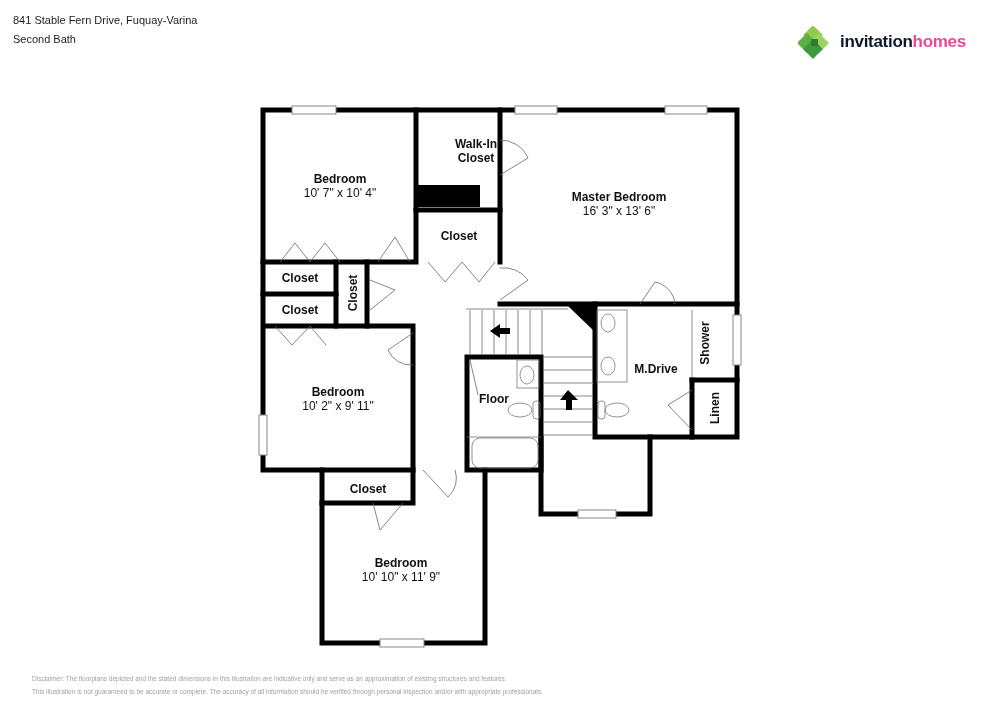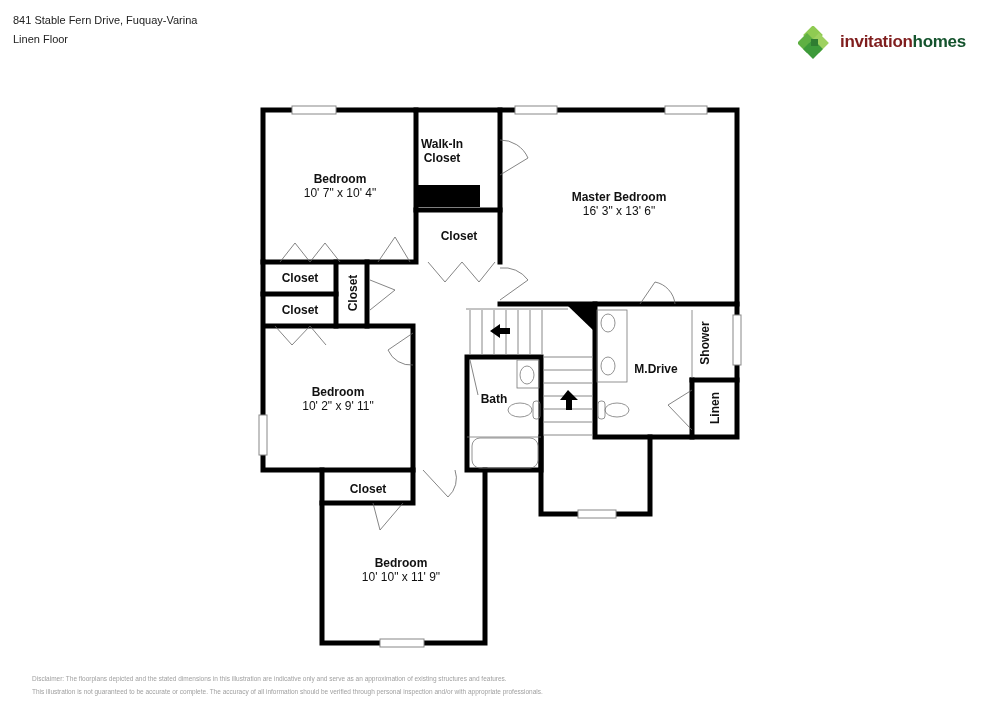--- a/index.html
+++ b/index.html
@@ -1,32 +1,32 @@
 <!DOCTYPE html>
 <html><head>
 <meta charset="utf-8">
 <style>
   html, body { margin:0; padding:0; background:#fff; }
   body { width:1000px; height:707px; position:relative; overflow:hidden; font-family:"Liberation Sans", sans-serif; }
   .hdr { position:absolute; left:13px; font-size:11px; color:#222; }
   .logo { position:absolute; left:798px; top:24px; width:200px; height:40px; }
   .logo-text { position:absolute; left:42px; top:8px; font-size:17px; font-weight:bold; letter-spacing:-0.3px; }
-  .logo-text .a { color:#7f1d1d; }
-  .logo-text .b { color:#14532d; }
+  .logo-text .a { color:#0f172a; }
+  .logo-text .b { color:#ec4899; }
   .disc { position:absolute; left:32px; font-size:6.5px; color:#a0a0a0; white-space:nowrap; }
   svg.plan { position:absolute; left:0; top:0; }
   .lbl { position:absolute; text-align:center; color:#111; font-size:12px; line-height:14px; transform:translate(-50%,-50%); white-space:nowrap; }
   .lbl b { font-weight:bold; }
   .rot { transform:translate(-50%,-50%) rotate(-90deg); }
 </style>
 </head>
 <body>
 
 <div class="hdr" style="top:14px">841 Stable Fern Drive, Fuquay-Varina</div>
-<div class="hdr" style="top:33px">Linen Floor</div>
+<div class="hdr" style="top:33px">Second Bath</div>
 
 <div class="logo">
   <svg width="36" height="36" viewBox="0 0 36 36" style="position:absolute;left:0;top:2px">
     <rect x="8" y="2" width="14" height="14" transform="rotate(45 15 9)" fill="#8fcb52"></rect>
     <rect x="2" y="10" width="14" height="14" transform="rotate(45 9 17)" fill="#5fb043"></rect>
     <rect x="14" y="10" width="14" height="14" transform="rotate(45 21 17)" fill="#9ed160"></rect>
     <rect x="8" y="16" width="14" height="14" transform="rotate(45 15 23)" fill="#3d9a3a"></rect>
     <rect x="13" y="13" width="7" height="7" fill="#2f7d31"></rect>
   </svg>
   <div class="logo-text">
@@ -122,34 +122,34 @@
     <rect x="598" y="401" width="7" height="18" rx="3"></rect>
     <rect x="472" y="438" width="66" height="30" rx="8"></rect>
     <line x1="467" y1="437" x2="541" y2="437"></line>
     <line x1="692" y1="310" x2="692" y2="378"></line>
   </g>
 </svg>
 
 <div class="lbl" style="left:340px;top:186px">
   <b>Bedroom</b><br><span>10' 7" x 10' 4"</span>
 </div>
-<div class="lbl" style="left:442px;top:151px">
+<div class="lbl" style="left:476px;top:151px">
   <b>Walk-In</b><br><b>Closet</b>
 </div>
 <div class="lbl" style="left:459px;top:236px"><b>Closet</b></div>
 <div class="lbl" style="left:619px;top:204px">
   <b>Master Bedroom</b><br><span>16' 3" x 13' 6"</span>
 </div>
 <div class="lbl" style="left:300px;top:278px"><b>Closet</b></div>
 <div class="lbl" style="left:300px;top:310px"><b>Closet</b></div>
 <div class="lbl rot" style="left:353px;top:293px"><b>Closet</b></div>
 <div class="lbl" style="left:338px;top:399px">
   <b>Bedroom</b><br><span>10' 2" x 9' 11"</span>
 </div>
-<div class="lbl" style="left:494px;top:399px"><b>Bath</b></div>
+<div class="lbl" style="left:494px;top:399px"><b>Floor</b></div>
 <div class="lbl" style="left:656px;top:369px"><b>M.Drive</b></div>
 <div class="lbl rot" style="left:705px;top:343px"><b>Shower</b></div>
 <div class="lbl rot" style="left:715px;top:408px"><b>Linen</b></div>
 <div class="lbl" style="left:368px;top:489px"><b>Closet</b></div>
 <div class="lbl" style="left:401px;top:570px">
   <b>Bedroom</b><br><span>10' 10" x 11' 9"</span>
 </div>
 
 <div class="disc" style="top:675px">Disclaimer: The floorplans depicted and the stated dimensions in this illustration are indicative only and serve as an approximation of existing structures and features.</div>
 <div class="disc" style="top:688px">This illustration is not guaranteed to be accurate or complete. The accuracy of all information should be verified through personal inspection and/or with appropriate professionals.</div>

